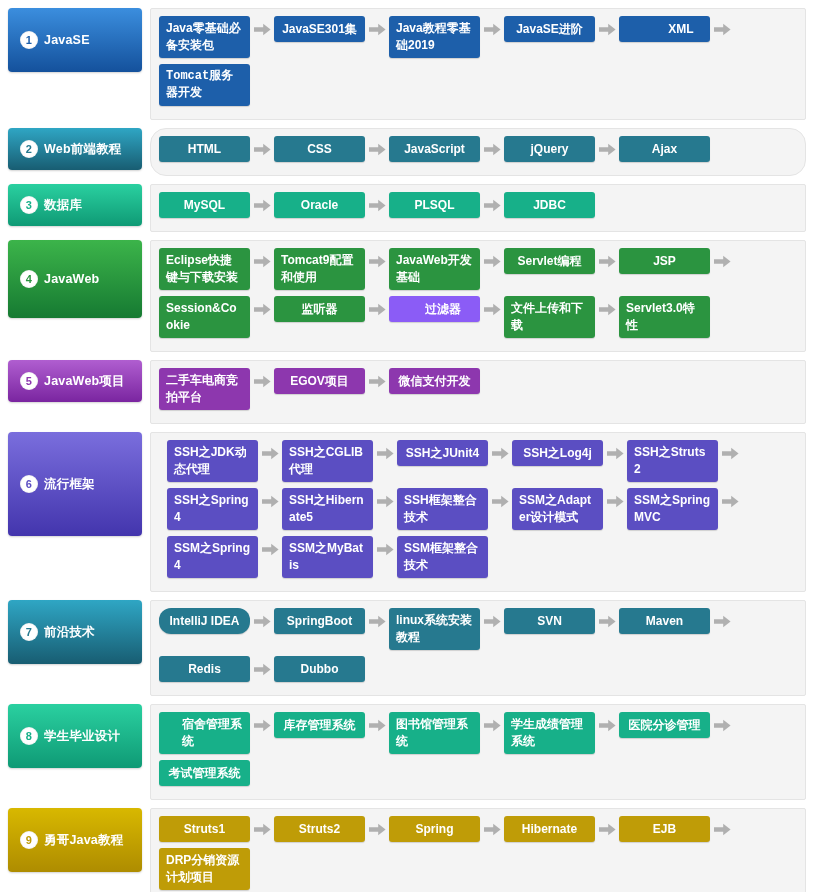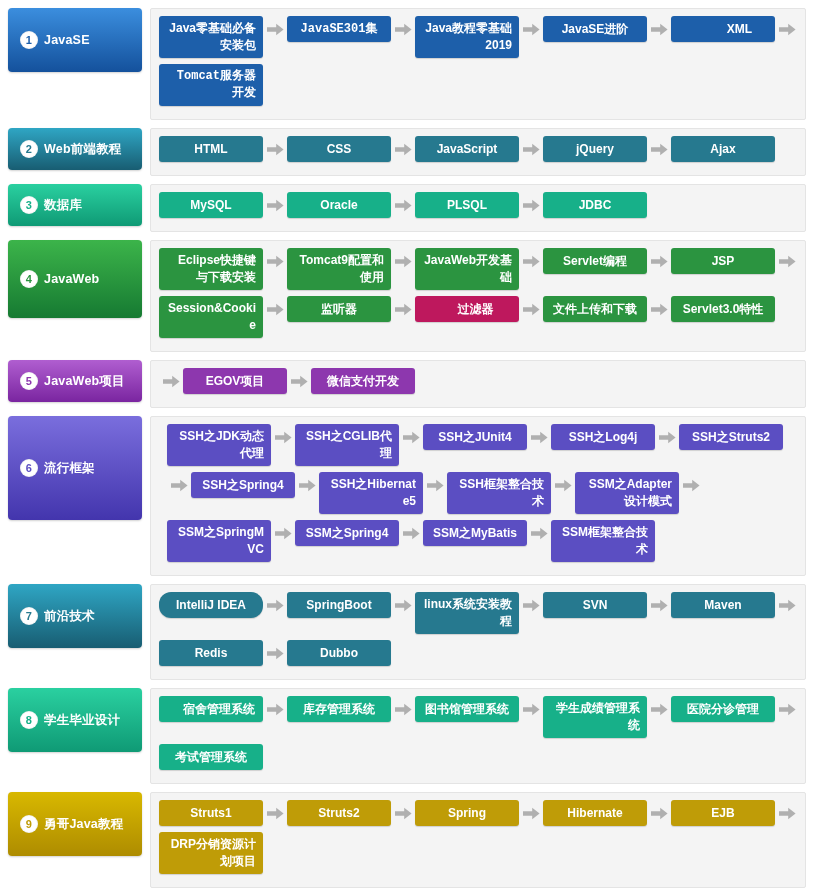--- a/index.html
+++ b/index.html
@@ -69,26 +69,26 @@
   .node{
     box-sizing:border-box;
     min-height:26px;
     border-radius:3px;
     color:#ffffff;
     font-size:12px;
     font-weight:bold;
     display:flex;
     align-items:center;
     justify-content:center;
-    text-align:right;
+    text-align:left;
     padding:4px 7px;
     margin:0 0 6px 0;
     line-height:17px;
     box-shadow:0 1px 1px rgba(0,0,0,.15);
-    width:104px;
+    width:91px;
     white-space:normal;
     word-break:break-all;
   }
   .arrow{
     width:24px;
     min-width:24px;
     height:26px;
     display:flex;
     align-items:center;
     justify-content:center;
@@ -110,21 +110,21 @@
         <span class="cat-badge" style="color: rgb(29, 95, 170);">1</span>
         <span class="cat-label">JavaSE</span>
       </div>
       <div class="panel" style="min-height: 62px;">
         <div class="node" style="background: rgb(29, 95, 170);">Java零基础必备安装包</div>
         <span class="arrow">
           <svg width="17" height="13" viewBox="0 0 17 13" aria-hidden="true">
             <path d="M0 4.2 H9.2 V0.8 L16.6 6.5 L9.2 12.2 V8.8 H0 Z" fill="#b0b0b0"></path>
           </svg>
         </span>
-        <div class="node" style="background: rgb(29, 95, 170); font-family: Liberation Mono, monospace;">JavaSE301集</div>
+        <div class="node" style="background: rgb(29, 95, 170);">JavaSE301集</div>
         <span class="arrow">
           <svg width="17" height="13" viewBox="0 0 17 13" aria-hidden="true">
             <path d="M0 4.2 H9.2 V0.8 L16.6 6.5 L9.2 12.2 V8.8 H0 Z" fill="#b0b0b0"></path>
           </svg>
         </span>
         <div class="node" style="background: rgb(29, 95, 170);">Java教程零基础2019</div>
         <span class="arrow">
           <svg width="17" height="13" viewBox="0 0 17 13" aria-hidden="true">
             <path d="M0 4.2 H9.2 V0.8 L16.6 6.5 L9.2 12.2 V8.8 H0 Z" fill="#b0b0b0"></path>
           </svg>
@@ -142,21 +142,21 @@
           </svg>
         </span>
         <div class="node" style="background: rgb(29, 95, 170); font-family: Liberation Mono, monospace;">Tomcat服务器开发</div>
       </div>
     </div>
     <div class="row">
       <div class="cat" style="background: linear-gradient(rgb(47, 166, 196) 0%, rgb(24, 93, 114) 100%); height: 42px;">
         <span class="cat-badge" style="color: rgb(38, 121, 143);">2</span>
         <span class="cat-label">Web前端教程</span>
       </div>
-      <div class="panel" style="min-height: 40px;">
+      <div class="panel" style="min-height: 40px; border-radius: 16px;">
         <div class="node" style="background: rgb(38, 121, 143);">HTML</div>
         <span class="arrow">
           <svg width="17" height="13" viewBox="0 0 17 13" aria-hidden="true">
             <path d="M0 4.2 H9.2 V0.8 L16.6 6.5 L9.2 12.2 V8.8 H0 Z" fill="#b0b0b0"></path>
           </svg>
         </span>
         <div class="node" style="background: rgb(38, 121, 143);">CSS</div>
         <span class="arrow">
           <svg width="17" height="13" viewBox="0 0 17 13" aria-hidden="true">
             <path d="M0 4.2 H9.2 V0.8 L16.6 6.5 L9.2 12.2 V8.8 H0 Z" fill="#b0b0b0"></path>
@@ -245,41 +245,42 @@
           <svg width="17" height="13" viewBox="0 0 17 13" aria-hidden="true">
             <path d="M0 4.2 H9.2 V0.8 L16.6 6.5 L9.2 12.2 V8.8 H0 Z" fill="#b0b0b0"></path>
           </svg>
         </span>
         <div class="node" style="background: rgb(43, 148, 64);">监听器</div>
         <span class="arrow">
           <svg width="17" height="13" viewBox="0 0 17 13" aria-hidden="true">
             <path d="M0 4.2 H9.2 V0.8 L16.6 6.5 L9.2 12.2 V8.8 H0 Z" fill="#b0b0b0"></path>
           </svg>
         </span>
-        <div class="node" style="background: #be185d; padding-left: 24px;">过滤器</div>
+        <div class="node" style="background: #8b5cf6; padding-left: 24px;">过滤器</div>
         <span class="arrow">
           <svg width="17" height="13" viewBox="0 0 17 13" aria-hidden="true">
             <path d="M0 4.2 H9.2 V0.8 L16.6 6.5 L9.2 12.2 V8.8 H0 Z" fill="#b0b0b0"></path>
           </svg>
         </span>
         <div class="node" style="background: rgb(43, 148, 64);">文件上传和下载</div>
         <span class="arrow">
           <svg width="17" height="13" viewBox="0 0 17 13" aria-hidden="true">
             <path d="M0 4.2 H9.2 V0.8 L16.6 6.5 L9.2 12.2 V8.8 H0 Z" fill="#b0b0b0"></path>
           </svg>
         </span>
         <div class="node" style="background: rgb(43, 148, 64);">Servlet3.0特性</div>
       </div>
     </div>
     <div class="row">
       <div class="cat" style="background: linear-gradient(rgb(176, 94, 208) 0%, rgb(122, 37, 160) 100%); height: 42px;">
         <span class="cat-badge" style="color: rgb(141, 55, 174);">5</span>
         <span class="cat-label">JavaWeb项目</span>
       </div>
       <div class="panel" style="min-height: 40px;">
+        <div class="node" style="background: rgb(141, 55, 174);">二手车电商竞拍平台</div>
         <span class="arrow">
           <svg width="17" height="13" viewBox="0 0 17 13" aria-hidden="true">
             <path d="M0 4.2 H9.2 V0.8 L16.6 6.5 L9.2 12.2 V8.8 H0 Z" fill="#b0b0b0"></path>
           </svg>
         </span>
         <div class="node" style="background: rgb(141, 55, 174);">EGOV项目</div>
         <span class="arrow">
           <svg width="17" height="13" viewBox="0 0 17 13" aria-hidden="true">
             <path d="M0 4.2 H9.2 V0.8 L16.6 6.5 L9.2 12.2 V8.8 H0 Z" fill="#b0b0b0"></path>
           </svg>

